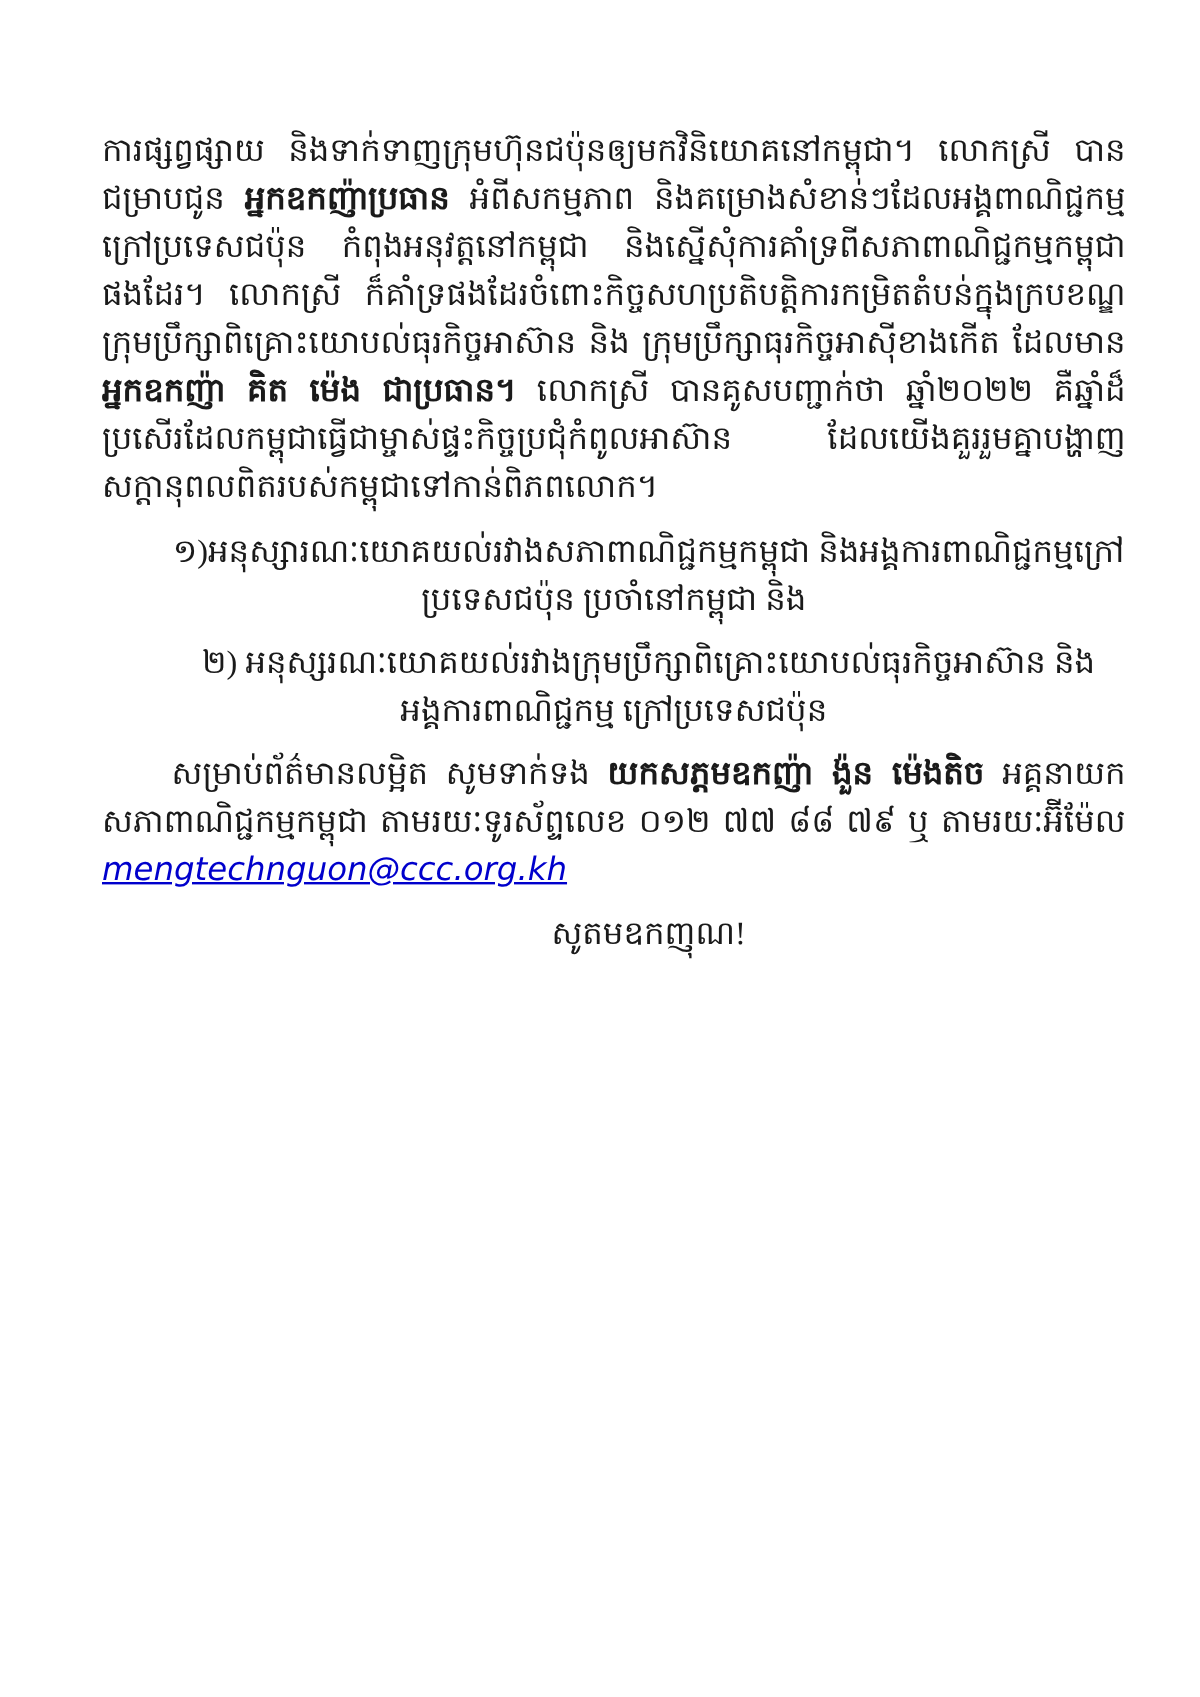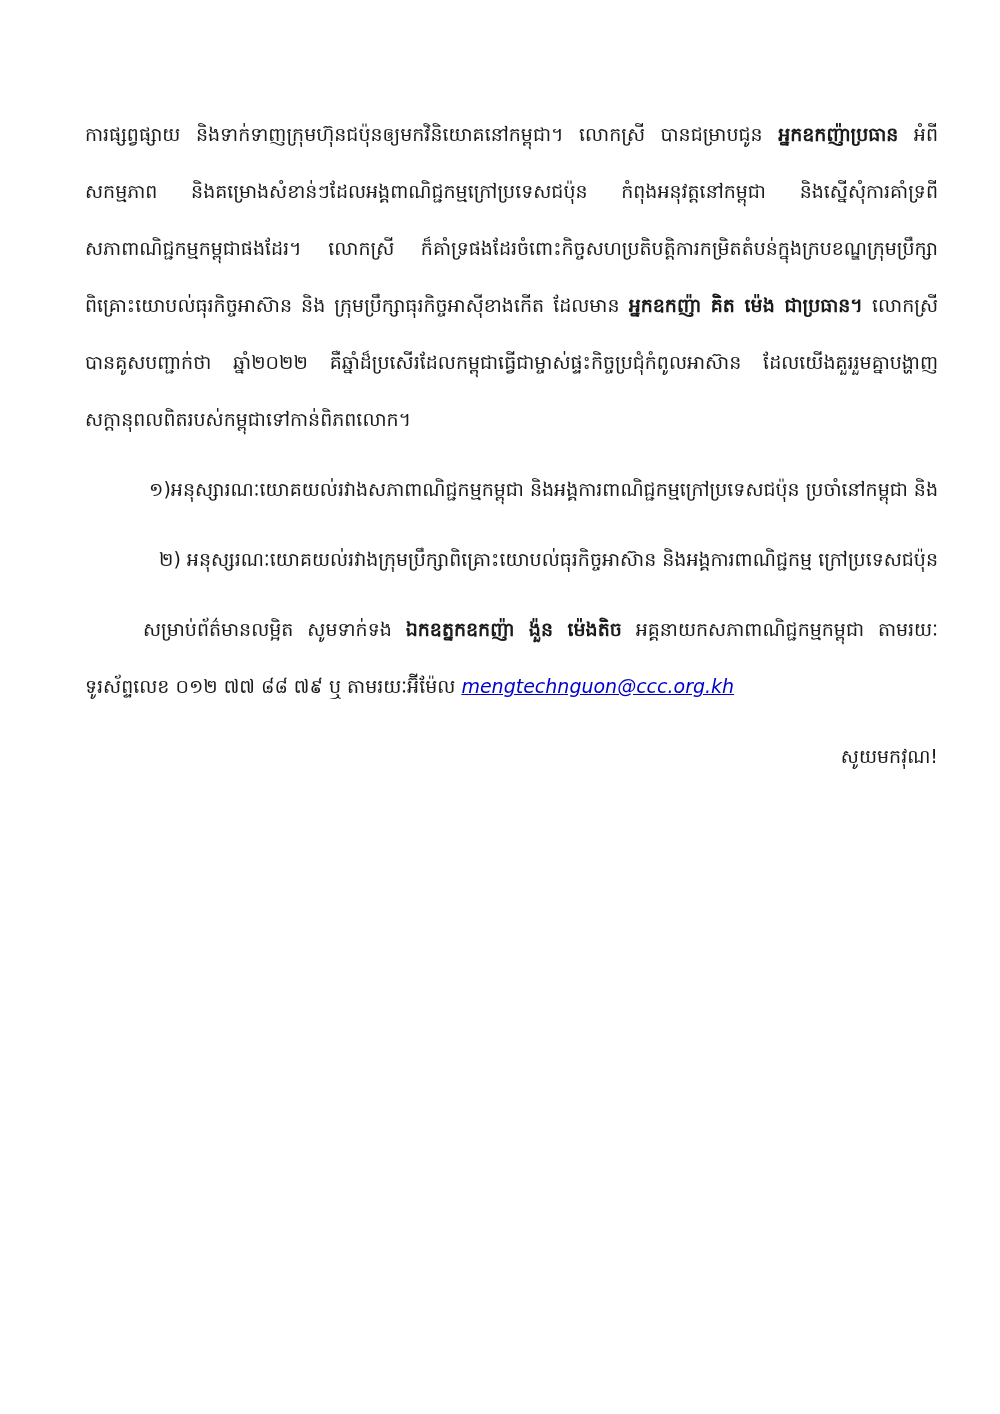--- a/index.html
+++ b/index.html
@@ -21,27 +21,27 @@
     color: var(--text-color);
   }
   .page {
     position: absolute;
     left: 85px;
     top: 106px;
     width: 853px;
   }
   .para {
     margin: 0 0 13px 0;
-    font-size: 19px;
-    line-height: 57px;
+    font-size: 27px;
+    line-height: 40px;
     text-align: justify;
     overflow-wrap: break-word;
     line-break: strict;
   }
-  .para.left { text-align: right; }
+  .para.left { text-align: center; font-family: Liberation Serif, serif; }
   .indent { text-indent: 58px; }
   .b { font-weight: bold; }
   .link {
     color: var(--link-color);
     text-decoration: underline;
     cursor: pointer;
     font-style: italic;
   }
 </style>
 </head>
@@ -49,17 +49,17 @@
 
 <div class="page">
 
   <p class="para"><span>ការផ្សព្វផ្សាយ និងទាក់ទាញក្រុមហ៊ុនជប៉ុនឲ្យមកវិនិយោគនៅកម្ពុជា។ លោកស្រី បានជម្រាបជូន </span><span class="b">អ្នកឧកញ៉ាប្រធាន</span><span> អំពីសកម្មភាព និងគម្រោងសំខាន់ៗដែលអង្គពាណិជ្ជកម្មក្រៅប្រទេសជប៉ុន កំពុងអនុវត្តនៅកម្ពុជា និងស្នើសុំការគាំទ្រពីសភាពាណិជ្ជកម្មកម្ពុជាផងដែរ។ លោកស្រី ក៏គាំទ្រផងដែរចំពោះកិច្ចសហប្រតិបត្តិការកម្រិតតំបន់ក្នុងក្របខណ្ឌក្រុមប្រឹក្សាពិគ្រោះយោបល់ធុរកិច្ចអាស៊ាន និង ក្រុមប្រឹក្សាធុរកិច្ចអាស៊ីខាងកើត ដែលមាន </span><span class="b">អ្នកឧកញ៉ា គិត ម៉េង ជាប្រធាន។</span><span> លោកស្រី បានគូសបញ្ជាក់ថា ឆ្នាំ២០២២ គឺឆ្នាំដ៏ប្រសើរដែលកម្ពុជាធ្វើជាម្ចាស់ផ្ទះកិច្ចប្រជុំកំពូលអាស៊ាន ដែលយើងគួររួមគ្នាបង្ហាញសក្តានុពលពិតរបស់កម្ពុជាទៅកាន់ពិភពលោក។</span></p>
 
 
   <p class="para left indent"><span>១)អនុស្សារណៈយោគយល់រវាងសភាពាណិជ្ជកម្មកម្ពុជា និងអង្គការពាណិជ្ជកម្មក្រៅប្រទេសជប៉ុន ប្រចាំនៅកម្ពុជា និង</span></p>
 
   <p class="para left indent"><span>២) អនុស្សរណៈយោគយល់រវាងក្រុមប្រឹក្សាពិគ្រោះយោបល់ធុរកិច្ចអាស៊ាន និងអង្គការពាណិជ្ជកម្ម ក្រៅប្រទេសជប៉ុន</span></p>
 
-  <p class="para indent"><span>សម្រាប់ព័ត៌មានលម្អិត សូមទាក់ទង </span><span class="b">ឯកឧត្នកឧកញ៉ា ង៉ួន ម៉េងតិច</span><span> អគ្គនាយកសភាពាណិជ្ជកម្មកម្ពុជា តាមរយៈទូរស័ព្ទលេខ ០១២ ៧៧ ៨៨ ៧៩ ឬ តាមរយៈអ៊ីម៉ែល </span><a class="link" href="#">mengtechnguon@ccc.org.kh</a></p>
+  <p class="para indent"><span>សម្រាប់ព័ត៌មានលម្អិត សូមទាក់ទង </span><span class="b">យកសភ្តមឧកញ៉ា ង៉ួន ម៉េងតិច</span><span> អគ្គនាយកសភាពាណិជ្ជកម្មកម្ពុជា តាមរយៈទូរស័ព្ទលេខ ០១២ ៧៧ ៨៨ ៧៩ ឬ តាមរយៈអ៊ីម៉ែល </span><a class="link" href="#">mengtechnguon@ccc.org.kh</a></p>
 
-  <p class="para left indent"><span>សូយមកវុណ!</span></p>
+  <p class="para left indent"><span>សូតមឧកញុណ!</span></p>
 
 </div>
 
 </body></html>

